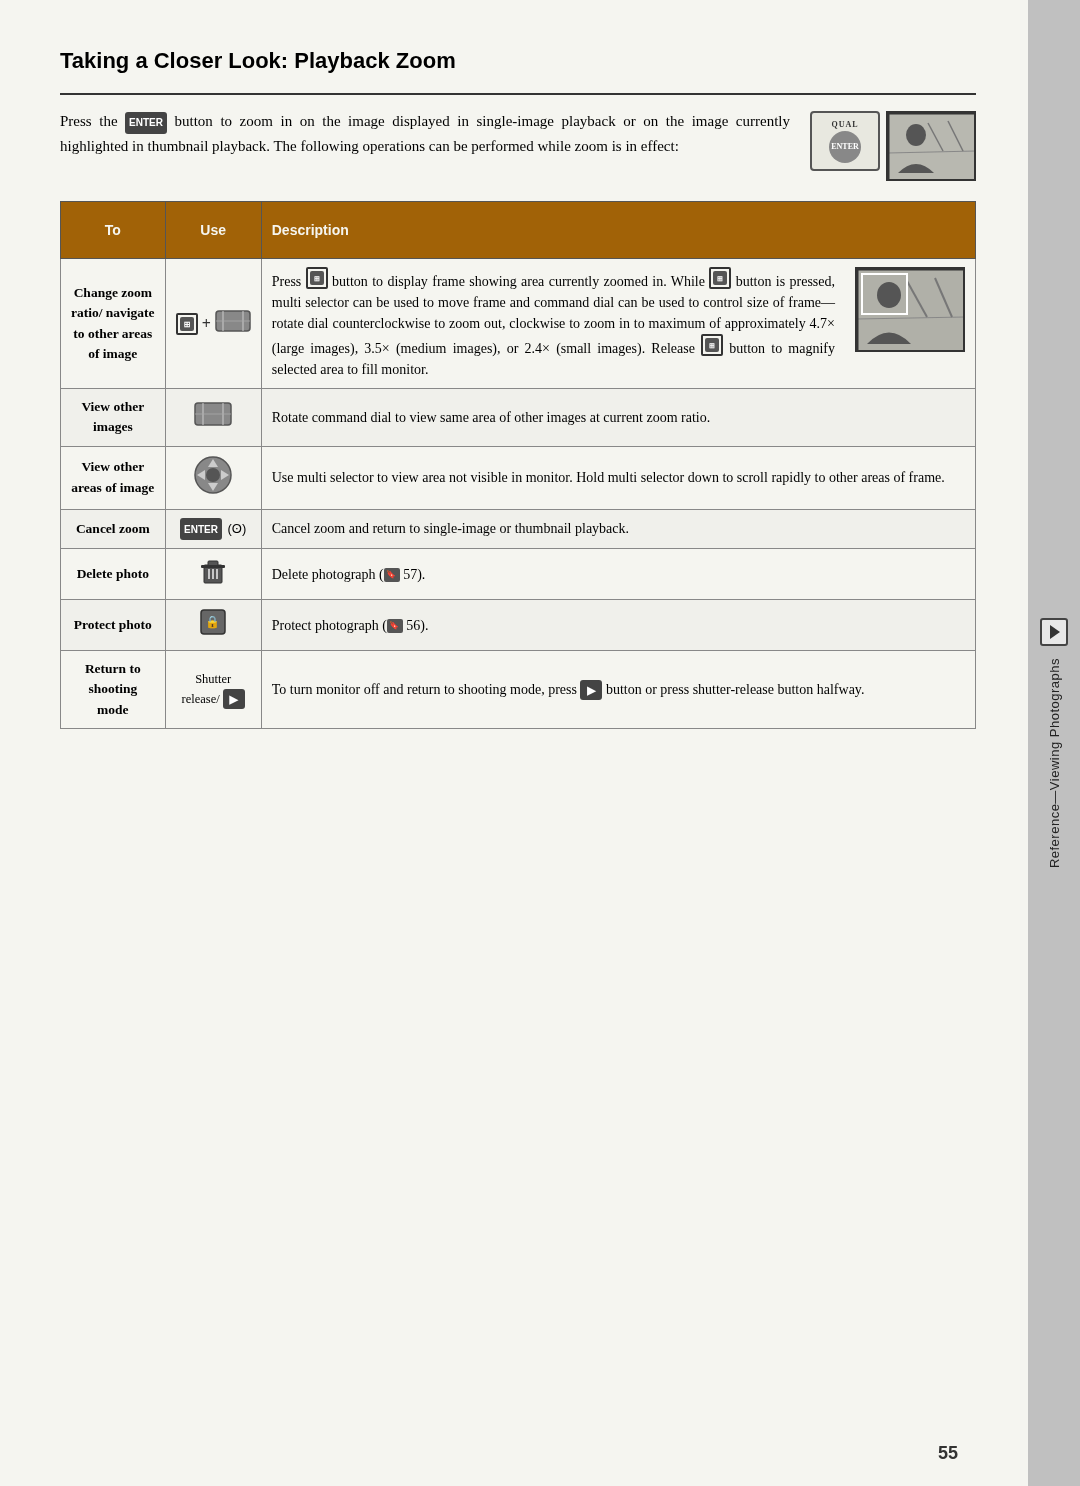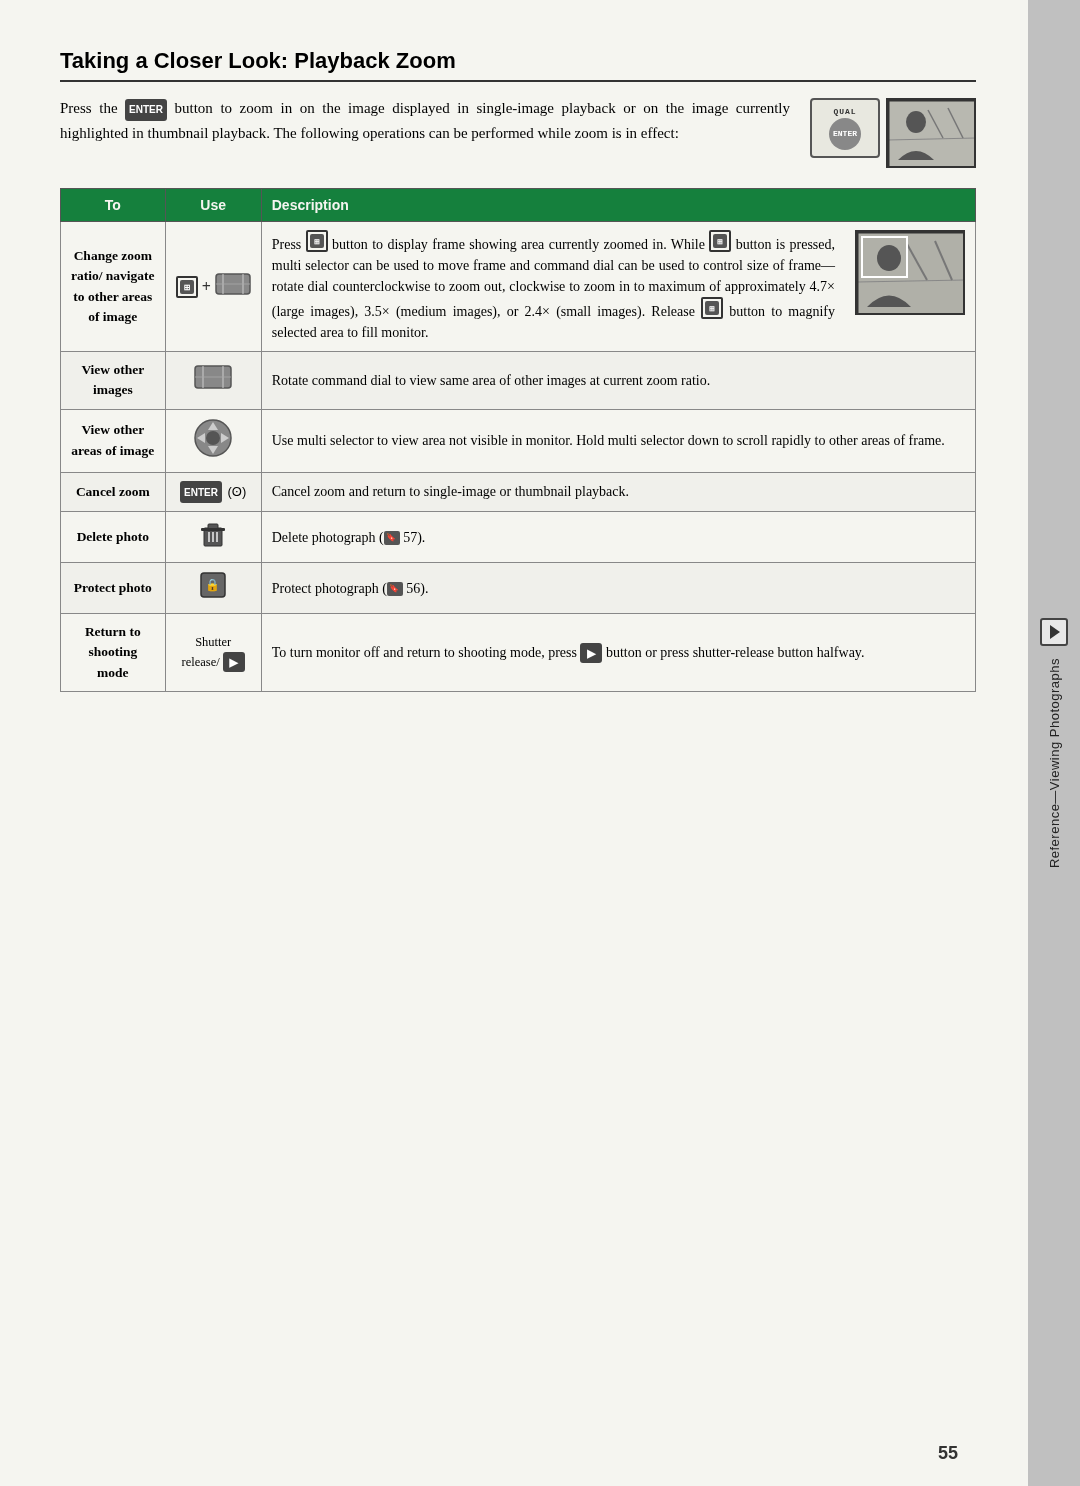--- a/index.html
+++ b/index.html
@@ -74,21 +74,21 @@
       margin-left: 2px;
     }
 
     
     .section-title {
       font-size: 22px;
       font-weight: bold;
       font-family: Arial, sans-serif;
       margin-bottom: 14px;
       border-bottom: 2px solid #333;
-      padding-bottom: 6px;
+      padding-bottom: 19px;
     }
 
     
     .intro-area {
       display: flex;
       align-items: flex-start;
       margin-bottom: 20px;
       gap: 20px;
     }
 
@@ -110,21 +110,21 @@
       width: 70px;
       height: 60px;
       border: 2px solid #555;
       border-radius: 4px;
       background: #e8e8e0;
       display: flex;
       flex-direction: column;
       align-items: center;
       justify-content: center;
       font-size: 9px;
-      font-family: Liberation Mono, monospace;
+      font-family: Liberation Serif, serif;
       font-weight: bold;
       color: #333;
     }
 
     .enter-button-img .dual-label {
       font-size: 8px;
       letter-spacing: 1px;
     }
 
     .enter-button-img .enter-circle {
@@ -152,23 +152,23 @@
 
     
     .zoom-table {
       width: 100%;
       border-collapse: collapse;
       font-size: 14px;
       border: 1px solid #555;
     }
 
     .zoom-table th {
-      background: #15803d;
+      background: #a16207;
       color: #f5f5f0;
-      padding: 8px 10px;
+      padding: 20px 10px;
       font-family: Arial, sans-serif;
       font-size: 14px;
       font-weight: bold;
       text-align: center;
       border: 1px solid #555;
     }
 
     .zoom-table th.desc-header {
       text-align: left;
     }

